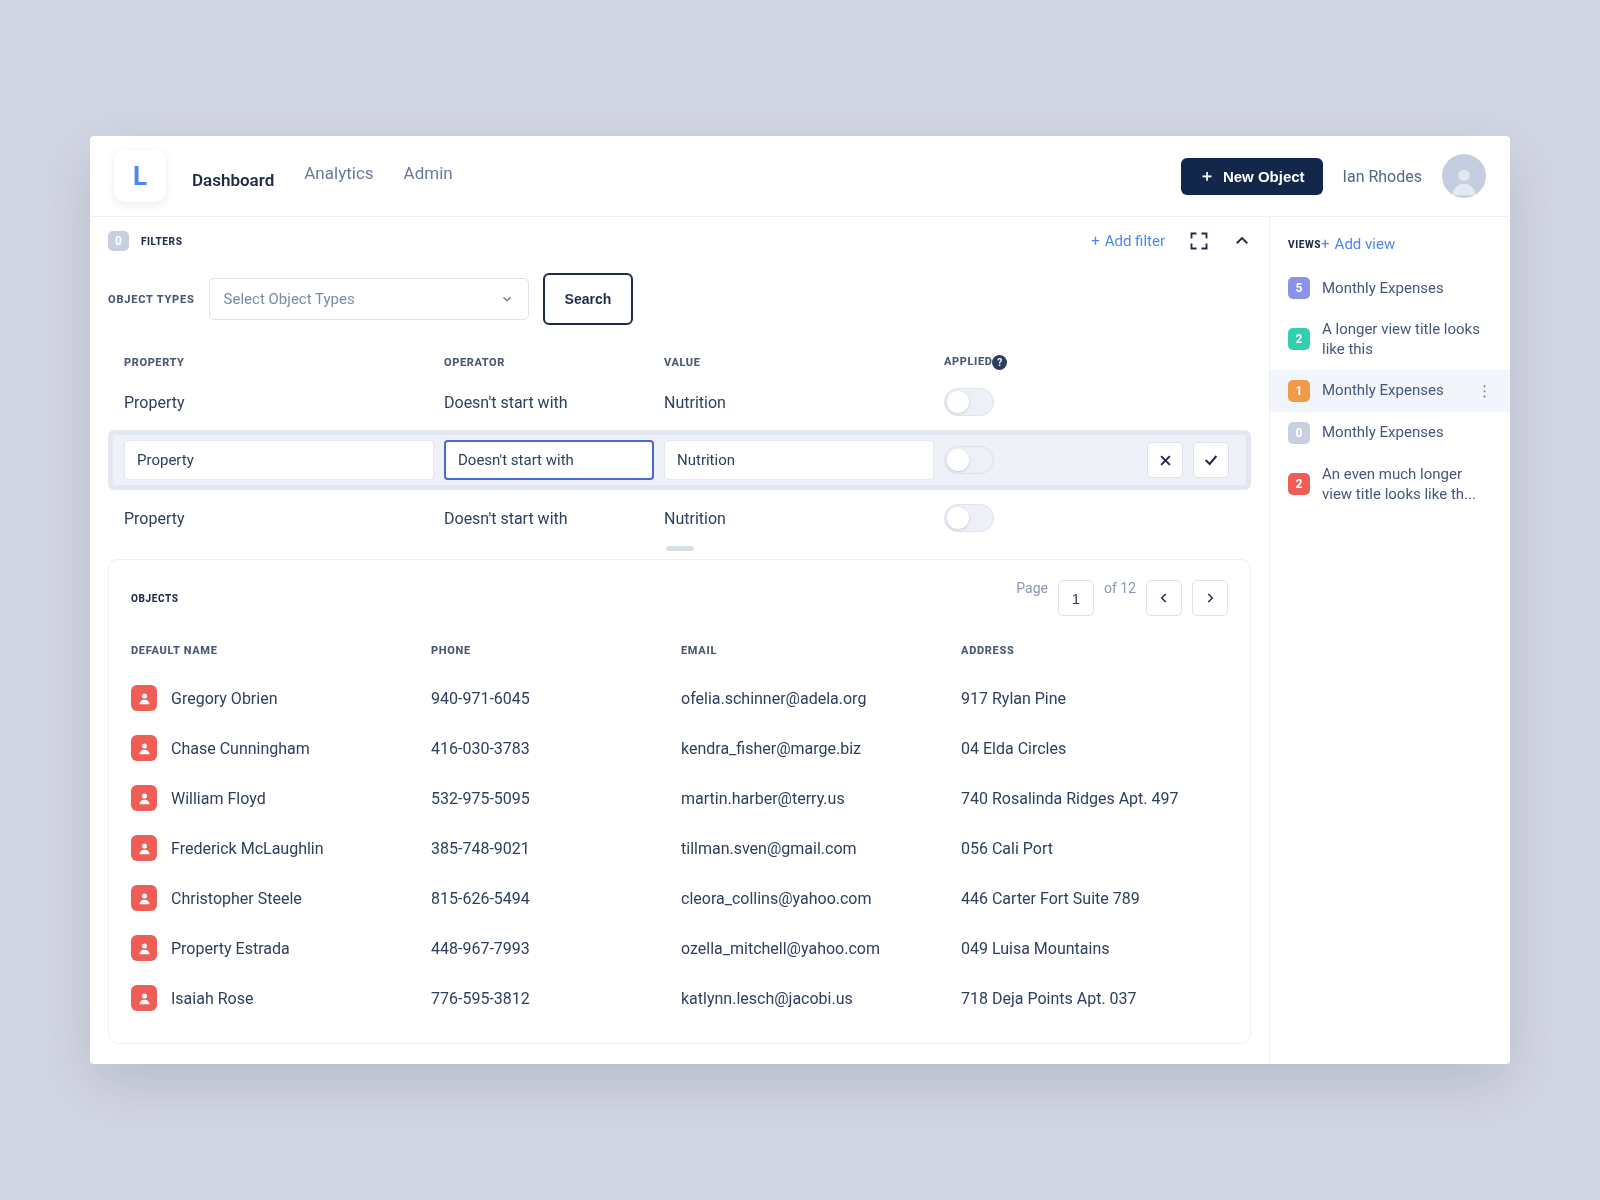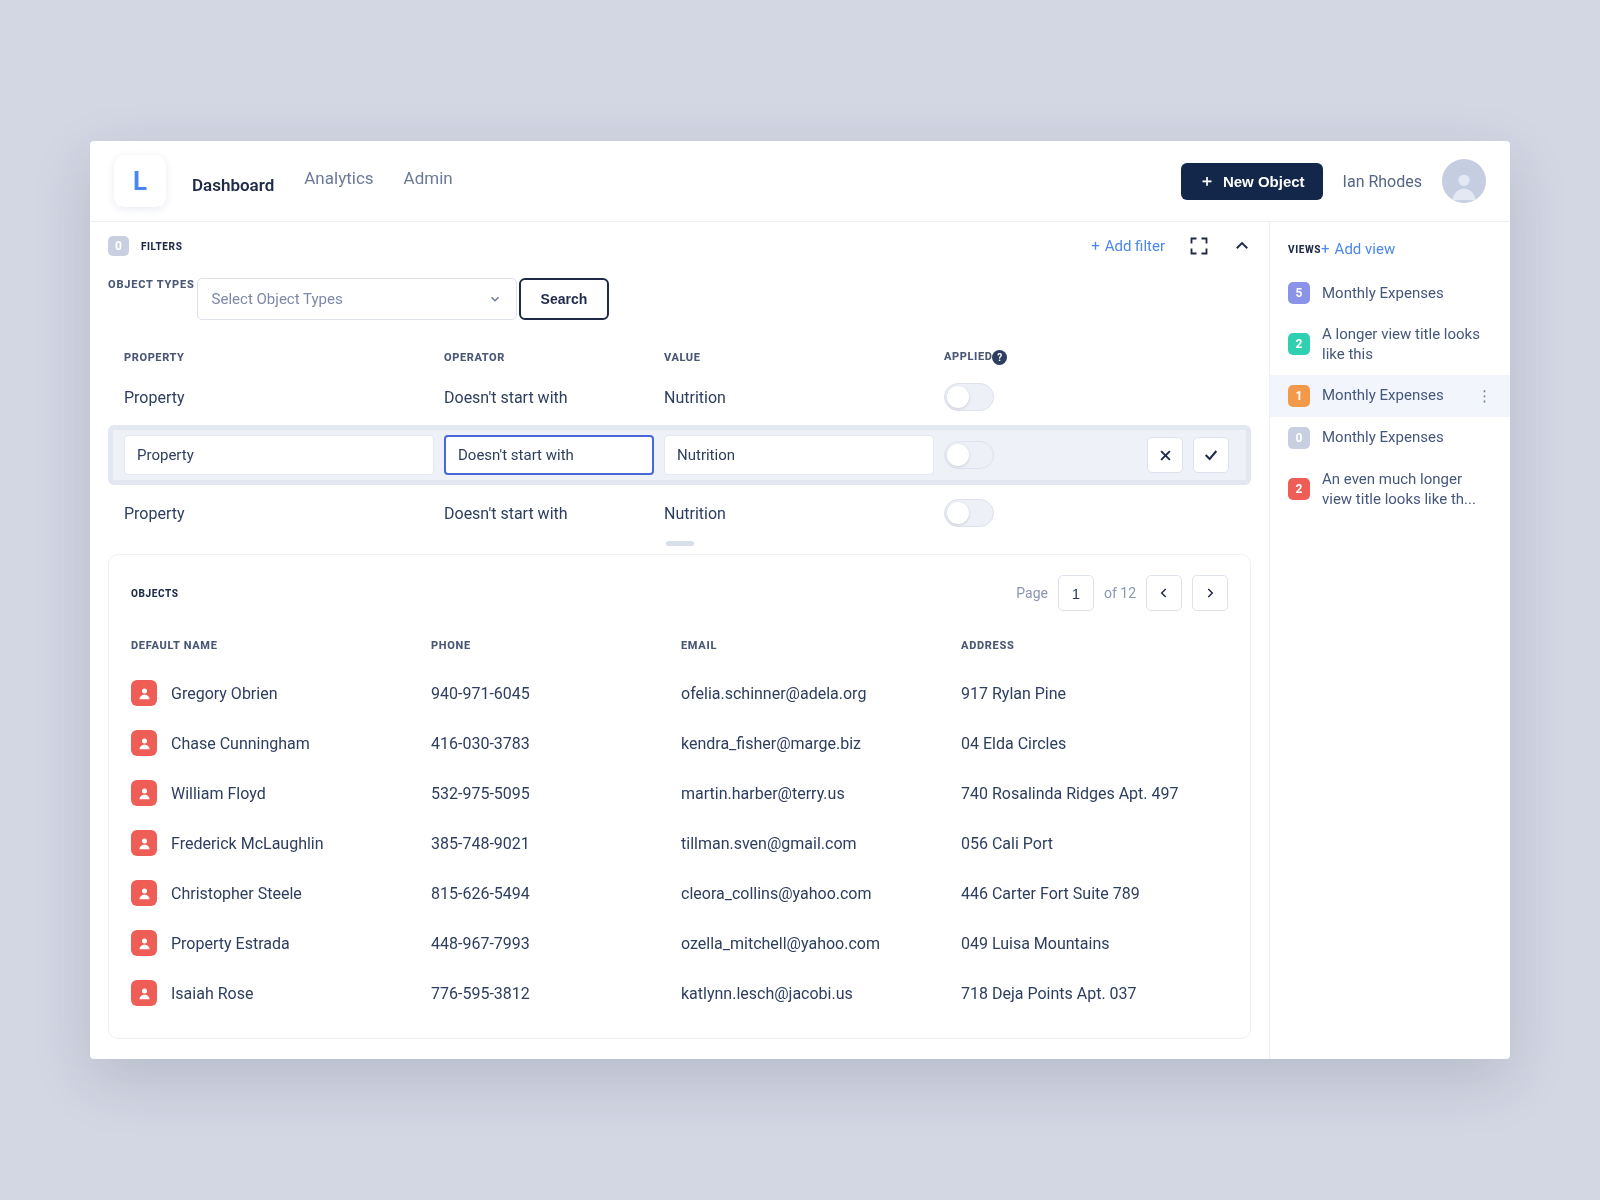--- a/index.html
+++ b/index.html
@@ -75,33 +75,33 @@
     background: #c8cfe0; color: #fff;
     font-size: 12px; font-weight: 700;
     padding: 3px 7px; border-radius: 5px;
     margin-right: 12px;
   }
   .section-title { font-size: 10px; font-weight: 800; letter-spacing: 0.6px; color: #1e2a47; }
   .filters-actions { margin-left: auto; display: flex; align-items: center; gap: 24px; }
   .link-btn { color: #4a87f2; font-size: 15px; display: flex; align-items: center; gap: 5px; cursor: pointer; }
   .icon-btn { cursor: pointer; color: #1e2a47; display: flex; }
 
-  .obj-types-row { display: flex; align-items: flex-start; gap: 2px; padding: 12px 18px 22px; }
+  .obj-types-row { display: flex; align-items: center; gap: 14px; padding: 12px 18px 22px; }
   .small-label { font-size: 11px; font-weight: 800; letter-spacing: 0.8px; color: #4a5875; }
   .select {
     width: 320px; height: 42px;
     border: 1px solid #dde2ee; border-radius: 5px;
     background: #fff;
     display: flex; align-items: center; justify-content: space-between;
     padding: 0 14px;
     color: #7d89a8; font-size: 15px;
     cursor: pointer;
   }
   .btn-outline {
-    height: 42px; padding: 0 20px;
+    height: 52px; padding: 0 20px;
     background: #fff; border: 2px solid #1e2a47; border-radius: 6px;
     font-size: 14px; font-weight: 700; color: #1e2a47;
     cursor: pointer;
   }
 
   
   .filter-table { padding: 0 18px 0; }
   .filter-head, .filter-row {
     display: grid;
     grid-template-columns: 320px 220px 280px 1fr;
@@ -145,21 +145,21 @@
   .drag-handle { display:flex; justify-content:center; padding: 4px 0 8px; }
   .drag-handle span { width: 28px; height: 5px; background: #d8deea; border-radius: 3px; }
 
   
   .objects-panel {
     margin: 0 18px 20px;
     border: 1px solid #edf0f5; border-radius: 10px;
     padding: 20px 22px;
   }
   .objects-head { display: flex; align-items: center; margin-bottom: 18px; }
-  .pager { margin-left: auto; display: flex; align-items: center; gap: 10px; font-size: 14px; color: #8b96b0; }
+  .pager { margin-left: auto; display: flex; gap: 10px; font-size: 14px; color: #8b96b0; }
   .page-input {
     width: 36px; height: 36px; border: 1px solid #dde2ee; border-radius: 5px;
     text-align: center; font-size: 15px; color: #2d3e5e; background: #fff;
   }
   .obj-table-head, .obj-row {
     display: grid;
     grid-template-columns: 300px 250px 280px 1fr;
     align-items: center;
   }
   .obj-table-head { font-size: 11px; font-weight: 800; letter-spacing: 0.7px; color: #4a5875; padding: 10px 0 16px; }

